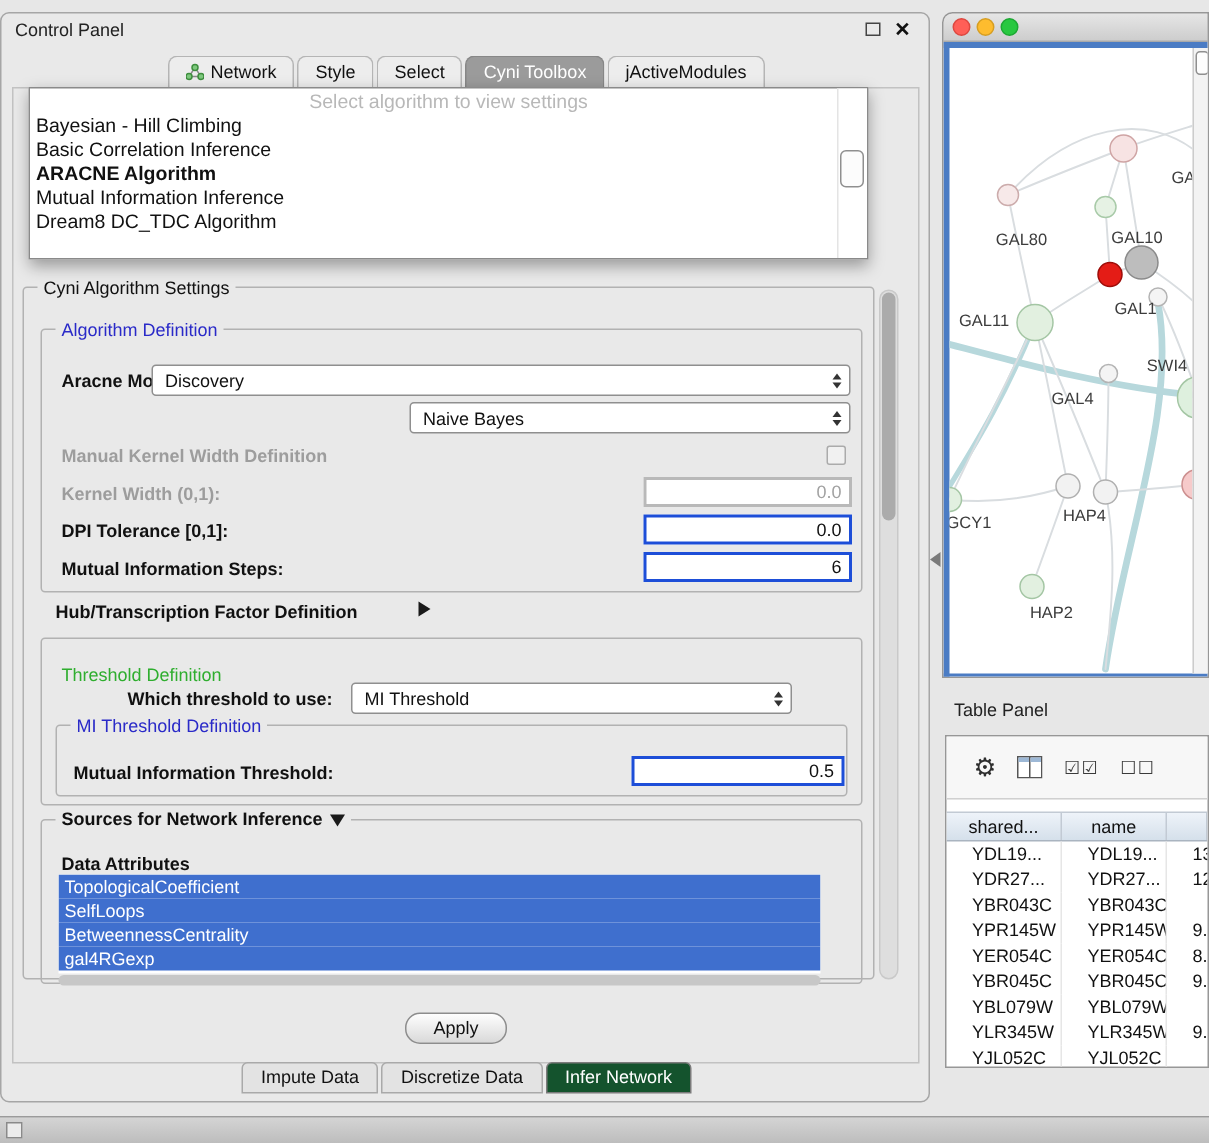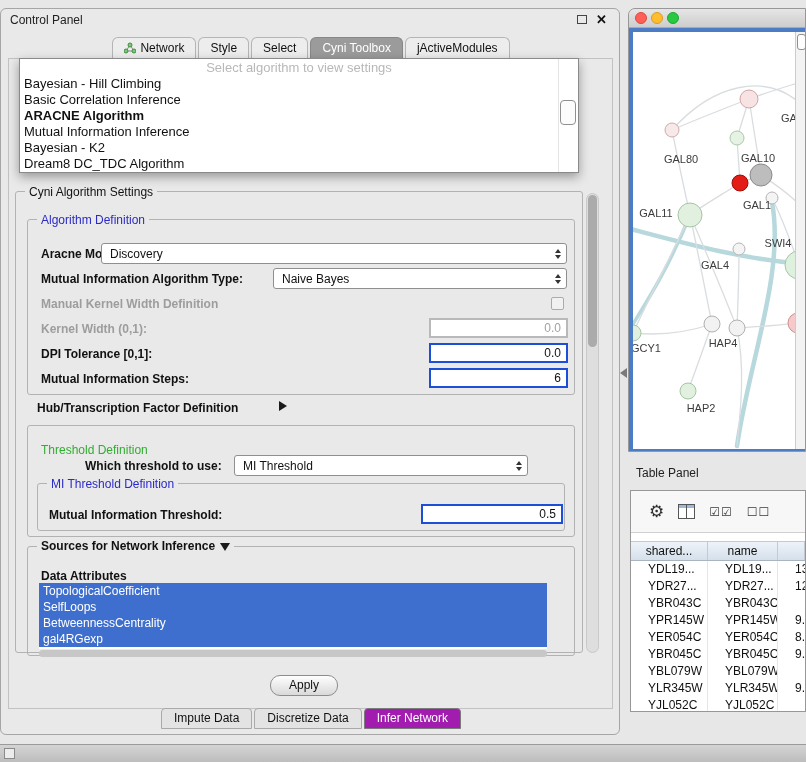--- a/index.html
+++ b/index.html
@@ -46,21 +46,21 @@
   .attr-item{height:16px;line-height:16px;font-size:12px;color:#fff;background:#3f6fce;padding-left:4px;white-space:nowrap}
   .h-scroll{position:absolute;left:38px;top:641px;width:508px;height:7px;background:#c7c7c7;border-radius:4px;z-index:2}
 
   .v-scroll{position:absolute;left:585px;top:184px;width:13px;height:460px;background:#dedede;border:1px solid #c9c9c9;border-radius:7px;z-index:2}
   .v-thumb{position:absolute;left:1px;top:1px;width:9px;height:152px;background:#ababab;border-radius:5px}
 
   .btn-apply{position:absolute;left:269px;top:666px;width:68px;height:21px;border:1px solid #8d8d8d;border-radius:10px;background:linear-gradient(#fefefe,#d9d9d9);font-size:12px;text-align:center;line-height:19px;z-index:2}
 
   .cp-bottom-tabs{position:absolute;left:0;top:699px;width:620px;display:flex;justify-content:center}
   .btab{height:21px;line-height:19px;padding:0 12px;font-size:12px;background:#e3e3e3;border:1px solid #a9a9a9;border-radius:4px 4px 0 0;margin:0 1px;color:#111}
-  .btab.active{background:#a21caf;border-color:#7b7b7b;color:#fff}
+  .btab.active{background:#14532d;border-color:#7b7b7b;color:#fff}
 
   
   .popup{position:absolute;left:18px;top:49px;width:560px;height:115px;background:#fff;border:1px solid #8a8a8a;box-shadow:0 4px 10px rgba(0,0,0,.35);z-index:40}
   .popup-prompt{height:17px;line-height:17px;text-align:center;color:#b8b8b8;font-size:13px}
   .popup-item{height:16px;line-height:16px;font-size:13px;padding-left:4px;color:#111;white-space:nowrap}
   .popup-item.selected{font-weight:bold}
   .popup-scroll{position:absolute;right:0;top:0;width:20px;height:100%;border-left:1px solid #e4e4e4;background:#fff}
   .popup-thumb{position:absolute;right:2px;top:41px;width:16px;height:25px;border:1px solid #8f8f8f;border-radius:4px;background:#fcfcfc}
 
   
@@ -140,21 +140,20 @@
 
   <span class="lbl" style="left:40px;top:238px">Aracne Mode:</span>
   <div class="combo" style="left:100px;top:234px;width:466px">
     <span class="val">Discovery</span>
     <span class="arrows">
         <i class="up"></i>
         <i class="dn"></i>
       </span>
   </div>
 
-  <span class="lbl" style="left:40px;top:263px">Mutual Information Algorithm Type:</span>
   <div class="combo" style="left:272px;top:259px;width:294px">
     <span class="val">Naive Bayes</span>
     <span class="arrows">
         <i class="up"></i>
         <i class="dn"></i>
       </span>
   </div>
 
   <span class="lbl dis" style="left:40px;top:288px">Manual Kernel Width Definition</span>
   <span class="checkbox" style="left:550px;top:288px"></span>
@@ -211,21 +210,20 @@
     <div class="btab active">Infer Network</div>
   </div>
 
   <div class="popup">
     <div class="popup-prompt">Select algorithm to view settings</div>
     <div id="popup-items">
         <div class="popup-item">Bayesian - Hill Climbing</div>
         <div class="popup-item">Basic Correlation Inference</div>
         <div class="popup-item selected">ARACNE Algorithm</div>
         <div class="popup-item">Mutual Information Inference</div>
-        <div class="popup-item">Bayesian - K2</div>
         <div class="popup-item">Dream8 DC_TDC Algorithm</div>
       </div>
     <div class="popup-scroll">
         <div class="popup-thumb"></div>
       </div>
   </div>
 </div>
 
 <div class="split-arrow"></div>
 

